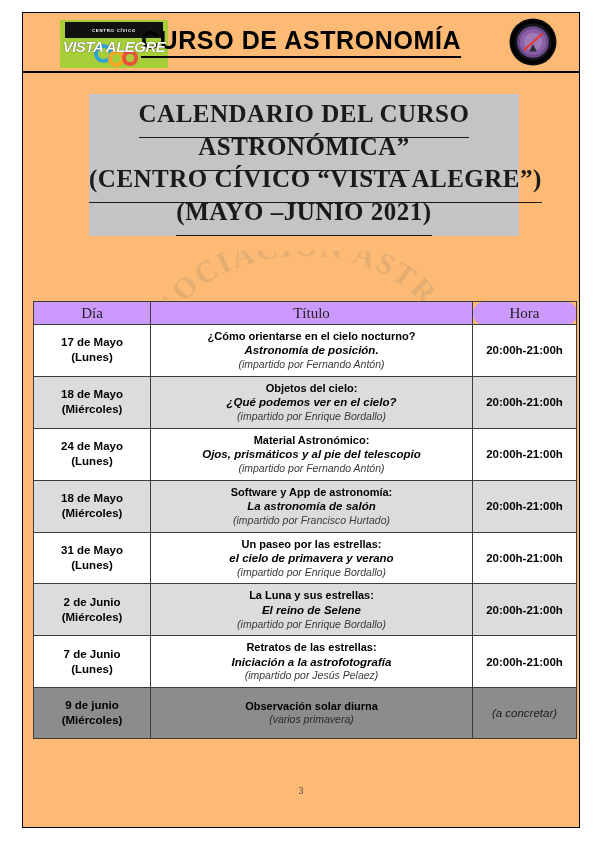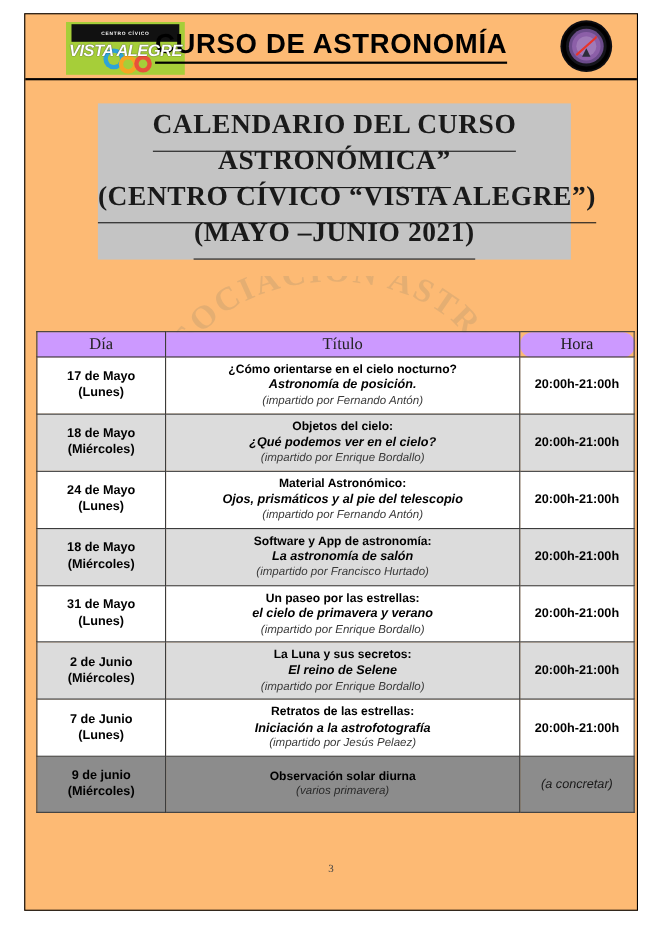--- a/index.html
+++ b/index.html
@@ -381,21 +381,21 @@
           <td>
             <div class="cell-hora">20:00h-21:00h</div>
           </td>
         </tr>
         <tr class="row-grey">
           <td>
             <div class="cell-date">2 de Junio</div>
             <div class="cell-date">(Miércoles)</div>
           </td>
           <td>
-            <div class="t-main">La Luna y sus secretos:</div>
+            <div class="t-main">La Luna y sus estrellas:</div>
             <div class="t-sub">El reino de Selene</div>
             <div class="t-by">(impartido por Enrique Bordallo)</div>
           </td>
           <td>
             <div class="cell-hora">20:00h-21:00h</div>
           </td>
         </tr>
         <tr class="row-white">
           <td>
             <div class="cell-date">7 de Junio</div>

